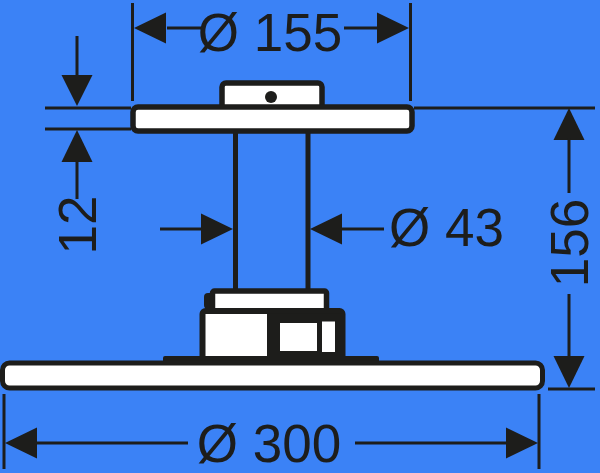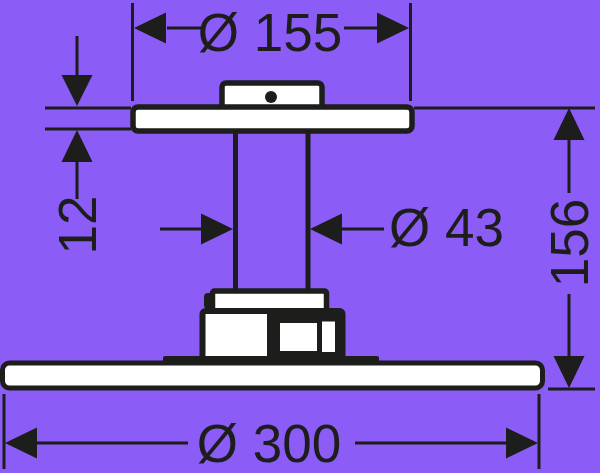--- a/index.html
+++ b/index.html
@@ -4,21 +4,21 @@
 <style>
   html, body {
     margin: 0;
     padding: 0;
     background: #ffffff;
   }
   .canvas {
     position: relative;
     width: 600px;
     height: 473px;
-    background: #8b5cf6;
+    background: #3b82f6;
     overflow: hidden;
   }
   svg {
     display: block;
   }
   .dim-text {
     font-family: "Liberation Sans", "DejaVu Sans", sans-serif;
     font-size: 53px;
     fill: #1d1d1b;
     letter-spacing: 0px;

